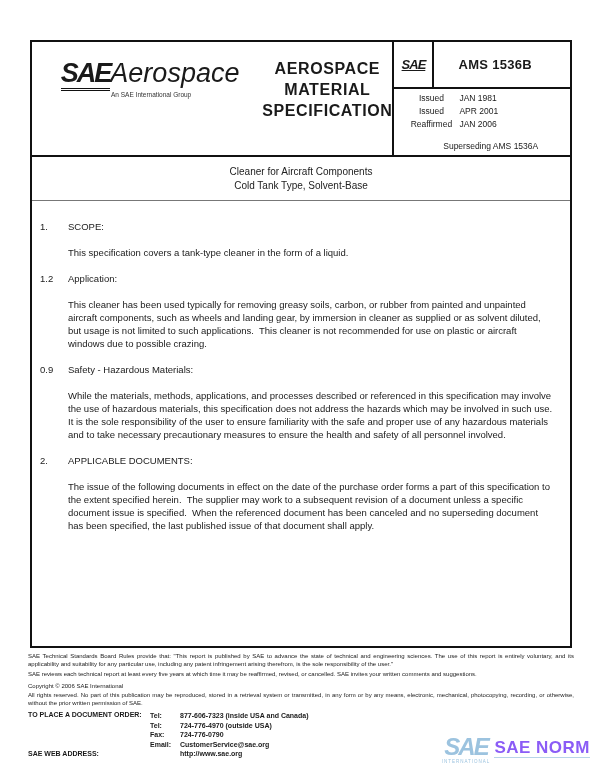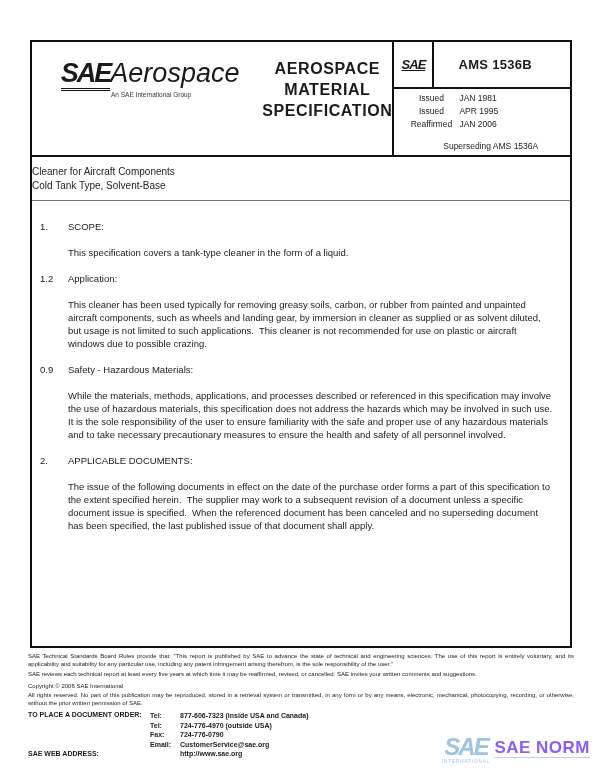--- a/index.html
+++ b/index.html
@@ -42,21 +42,21 @@
   }
   .ams-num { flex:1; display:flex; align-items:center; padding-left:24px;
     font-weight:bold; font-size:13px; letter-spacing:0.3px; }
   .dates { padding:3px 0 0 9px; font-size:8.5px; line-height:13px; }
   .date-row { display:flex; }
   .date-label { width:56px; }
   .superseding { padding:10px 0 0 17px; font-size:8.5px; }
   
   .title-band {
     height:44px; border-bottom:1.5px solid #777;
-    display:flex; flex-direction:column; align-items:flex-start; justify-content:center;
+    display:flex; flex-direction:column; align-items:center; justify-content:center;
     font-size:10px; line-height:14px; color:#222;
   }
   
   .body { padding:20px 16px 0 8px; }
   .sec-heading { display:grid; grid-template-columns:28px 1fr; font-size:9.5px; margin-bottom:14px; }
   .sec-para {
     margin-left:28px; margin-bottom:14px;
     font-size:9.5px; line-height:13px; max-width:492px;
     white-space:pre-wrap;
   }
@@ -107,21 +107,21 @@
           <div class="ams-sae">SAE</div>
           <div class="ams-num">AMS 1536B</div>
         </div>
         <div class="dates">
           <div class="date-row">
             <span class="date-label">Issued</span>
             <span>JAN 1981</span>
           </div>
           <div class="date-row">
             <span class="date-label">Issued</span>
-            <span>APR 1995</span>
+            <span>APR 2001</span>
           </div>
           <div class="date-row">
             <span class="date-label">Reaffirmed</span>
             <span>JAN 2006</span>
           </div>
         </div>
         <div class="superseding">Superseding AMS 1536A</div>
       </div>
     </div>
 

